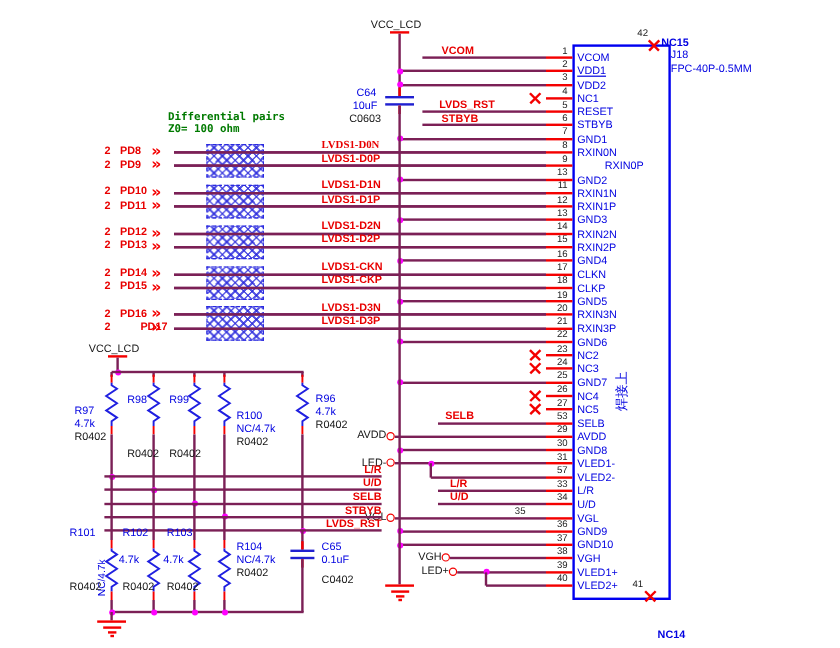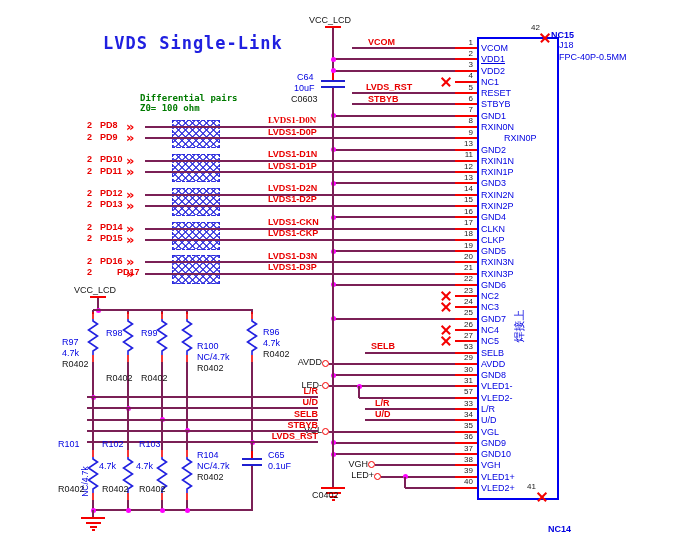--- a/index.html
+++ b/index.html
@@ -30,21 +30,20 @@
   .chev{color:#f40000;font:bold 13px "DejaVu Sans",sans-serif;}
   .gbar{position:absolute;height:2px;background:#f40000;}
   .ncl{color:#0000e0;font-weight:bold;}
   .vbox{position:absolute;} 
   .vbox .inner{position:absolute;transform:rotate(-90deg);line-height:1;white-space:nowrap;text-align:center;}
 </style>
 </head>
 <body>
 
 <div id="canvas">
-  <div class="t title">LVDS Single-Link</div>
   <div class="t note n1">Differential pairs</div>
   <div class="t note n2">Z0= 100 ohm</div>
 <div class="box" style="left: 477px; top: 37px; width: 78px; height: 459px;"></div>
     <div class="stub" style="left: 455px; top: 47px; width: 22px;"></div>
     <div class="t pnum" style="left: 429px; top: 38.5px; width: 44px; text-align: right;">1</div>
     <div class="t pname" style="left: 481px; top: 44px;">VCOM</div>
     <div class="wire" style="left: 352px; top: 47px; width: 103px;"></div>
     <div class="stub" style="left: 455px; top: 58.282px; width: 22px;"></div>
     <div class="t pnum" style="left: 429px; top: 49.782px; width: 44px; text-align: right;">2</div>
     <div class="t pname" style="left: 481px; top: 55.282px; text-decoration: underline;">VDD1</div>
@@ -164,21 +163,21 @@
     <div class="t pname" style="left: 481px; top: 393.742px;">VLED2-</div>
     <div class="stub" style="left: 455px; top: 408.024px; width: 22px;"></div>
     <div class="t pnum" style="left: 429px; top: 399.524px; width: 44px; text-align: right;">33</div>
     <div class="t pname" style="left: 481px; top: 405.024px;">L/R</div>
     <div class="wire" style="left: 365px; top: 408.024px; width: 90px;"></div>
     <div class="stub" style="left: 455px; top: 419.306px; width: 22px;"></div>
     <div class="t pnum" style="left: 429px; top: 410.806px; width: 44px; text-align: right;">34</div>
     <div class="t pname" style="left: 481px; top: 416.306px;">U/D</div>
     <div class="wire" style="left: 365px; top: 419.306px; width: 90px;"></div>
     <div class="stub" style="left: 455px; top: 430.588px; width: 22px;"></div>
-    <div class="t pnum" style="left: 429px; top: 422.088px; width: 44px; text-align: right;">35</div>
+    <div class="t pnum" style="left: 429px; top: 422.088px; width: 44px; ">35</div>
     <div class="t pname" style="left: 481px; top: 427.588px;">VGL</div>
     <div class="wire" style="left: 329px; top: 430.588px; width: 126px;"></div>
     <div class="stub" style="left: 455px; top: 441.87px; width: 22px;"></div>
     <div class="t pnum" style="left: 429px; top: 433.37px; width: 44px; text-align: right;">36</div>
     <div class="t pname" style="left: 481px; top: 438.87px;">GND9</div>
     <div class="wire" style="left: 332px; top: 441.87px; width: 123px;"></div>
     <div class="stub" style="left: 455px; top: 453.152px; width: 22px;"></div>
     <div class="t pnum" style="left: 429px; top: 444.652px; width: 44px; text-align: right;">37</div>
     <div class="t pname" style="left: 481px; top: 450.152px;">GND10</div>
     <div class="wire" style="left: 332px; top: 453.152px; width: 123px;"></div>
@@ -435,14 +434,14 @@
     <div class="t ref" style="left: 99px; top: 462px;">4.7k</div>
     <div class="t fp" style="left: 102px; top: 485px;">R0402</div>
     <div class="t ref" style="left: 139px; top: 440px;">R103</div>
     <div class="t ref" style="left: 136px; top: 462px;">4.7k</div>
     <div class="t fp" style="left: 139px; top: 485px;">R0402</div>
     <div class="t ref" style="left: 197px; top: 451px;">R104</div>
     <div class="t ref" style="left: 197px; top: 462px;">NC/4.7k</div>
     <div class="t fp" style="left: 197px; top: 473px;">R0402</div>
     <div class="t ref" style="left: 268px; top: 451px;">C65</div>
     <div class="t ref" style="left: 268px; top: 462px;">0.1uF</div>
-    <div class="t fp" style="left: 268px; top: 491px; margin-left: 44px;">C0402</div>
+    <div class="t fp" style="left: 268px; top: 479px;">C0402</div>
   </div>
 
 </body></html>

